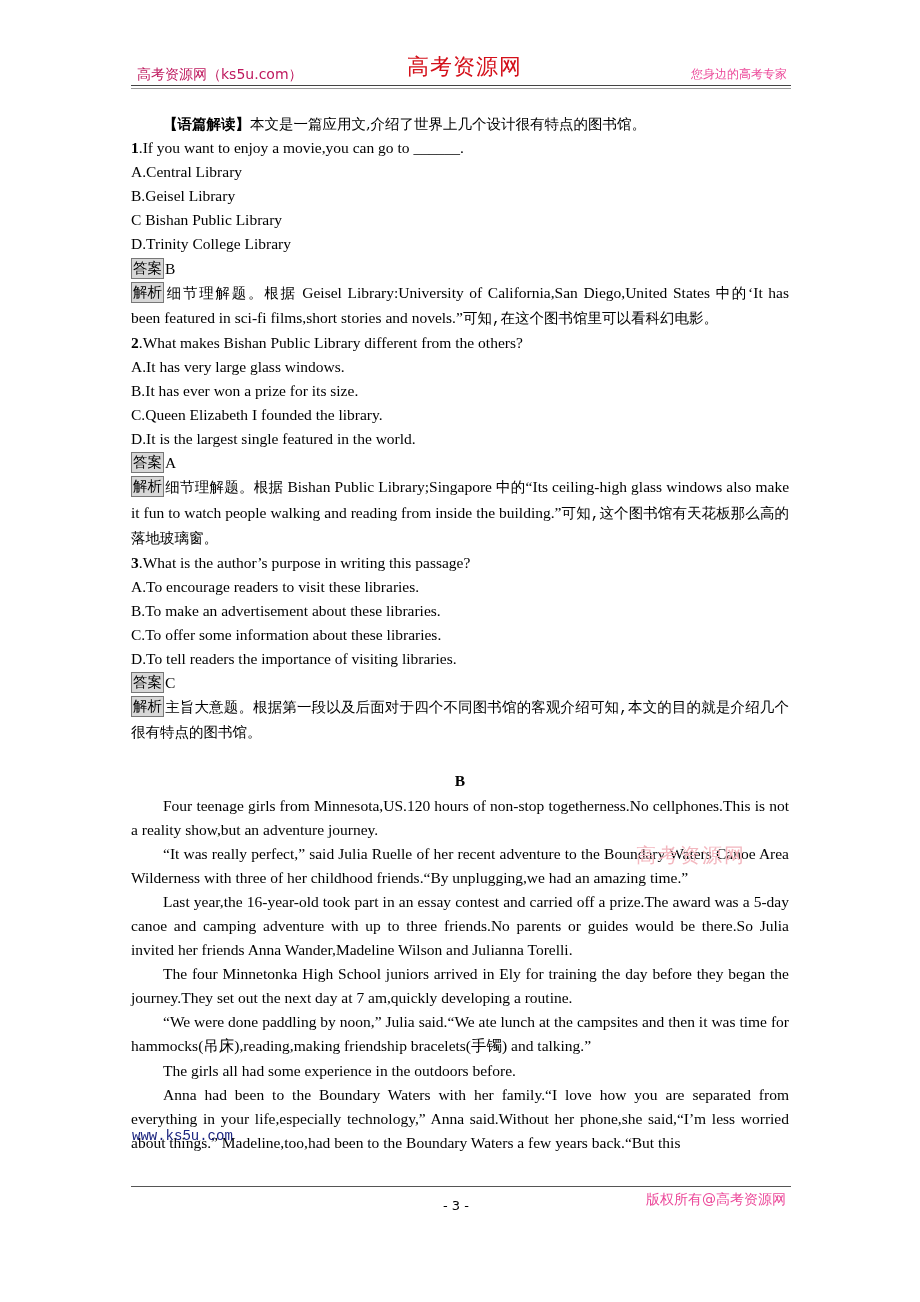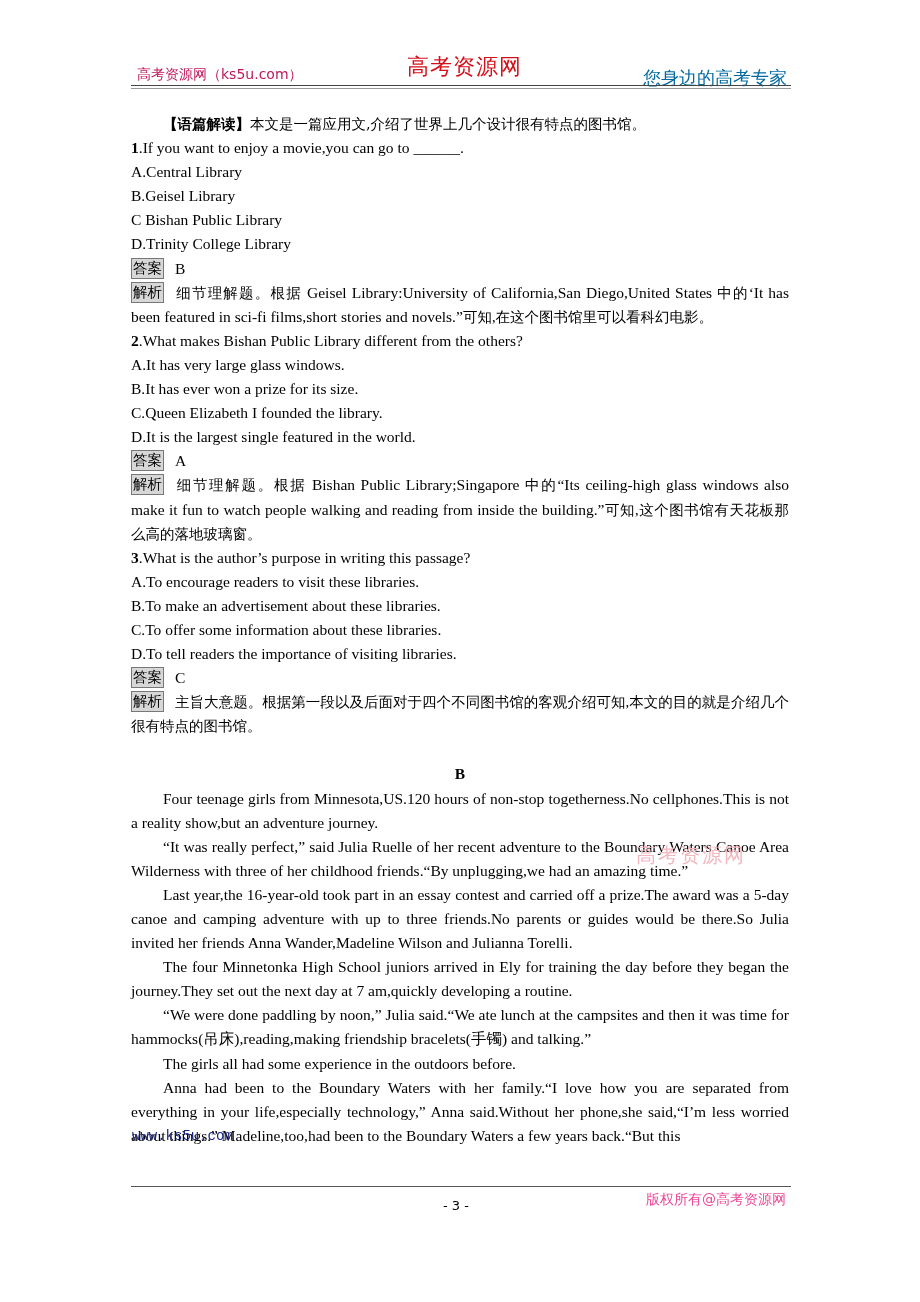--- a/index.html
+++ b/index.html
@@ -3,34 +3,34 @@
 <meta charset="utf-8">
 <style>
   html, body { margin: 0; padding: 0; background: #ffffff; }
   body { width: 920px; height: 1302px; position: relative; overflow: hidden;
          font-family: "Liberation Serif", "DejaVu Serif", serif; color: #000; }
   .header { position: absolute; left: 131px; top: 52px; width: 660px; height: 34px; }
   .hdr-left { position: absolute; left: 6px; top: 14px; font-size: 14px; color: #be185d;
               font-family: "DejaVu Sans", sans-serif; }
   .hdr-logo { position: absolute; left: 276px; top: 0px; font-size: 22px; color: #d4101a;
               font-family: "DejaVu Serif", serif; letter-spacing: 1px; }
-  .hdr-right { position: absolute; right: 4px; top: 14px; font-size: 18px; color: #0369a1;
+  .hdr-right { position: absolute; right: 4px; top: 14px; font-size: 12px; color: #ec4899;
                font-family: "DejaVu Sans", sans-serif; }
   .hdr-rule { position: absolute; left: 131px; top: 85px; width: 660px; height: 2px;
               border-top: 1px solid #444; border-bottom: 1px solid #999; }
   .content { position: absolute; left: 131px; top: 112px; width: 658px;
              font-size: 15.5px; line-height: 24.1px; }
   .line { white-space: nowrap; }
   .intro { padding-left: 32px; font-family: "DejaVu Serif", serif; font-size: 14.5px; }
   .intro b { font-weight: bold; }
   .qnum { font-weight: bold; }
   .tag { display: inline-block; background: #d7d7d7; border: 1px solid #777;
          font-family: "DejaVu Sans", sans-serif; font-size: 14.5px; line-height: 19px;
-         padding: 0 1px; margin-right: 11px; vertical-align: 1px; }
-  .cn { font-family: Liberation Serif, serif; font-size: 14.5px; }
+         padding: 0 1px; margin-right: 1px; vertical-align: 1px; }
+  .cn { font-family: Liberation Mono, monospace; font-size: 14.5px; }
   .para { text-indent: 32px; white-space: normal; text-align: justify; }
   .wrap { white-space: normal; text-align: justify; }
   .section-title { text-align: center; font-weight: bold; margin-top: 24px; }
   .source { padding-left: 32px; }
   .watermark { position: absolute; left: 636px; top: 842px; font-size: 20px;
                color: #f3b7bf; font-family: "DejaVu Serif", serif; letter-spacing: 2px; }
   .ftr-rule { position: absolute; left: 131px; top: 1186px; width: 660px; height: 1px;
               border-top: 1px solid #555; }
   .ftr-left { position: absolute; left: 132px; top: 1128px; font-size: 14px; color: #1a237e;
               font-family: "Liberation Mono", monospace; }

